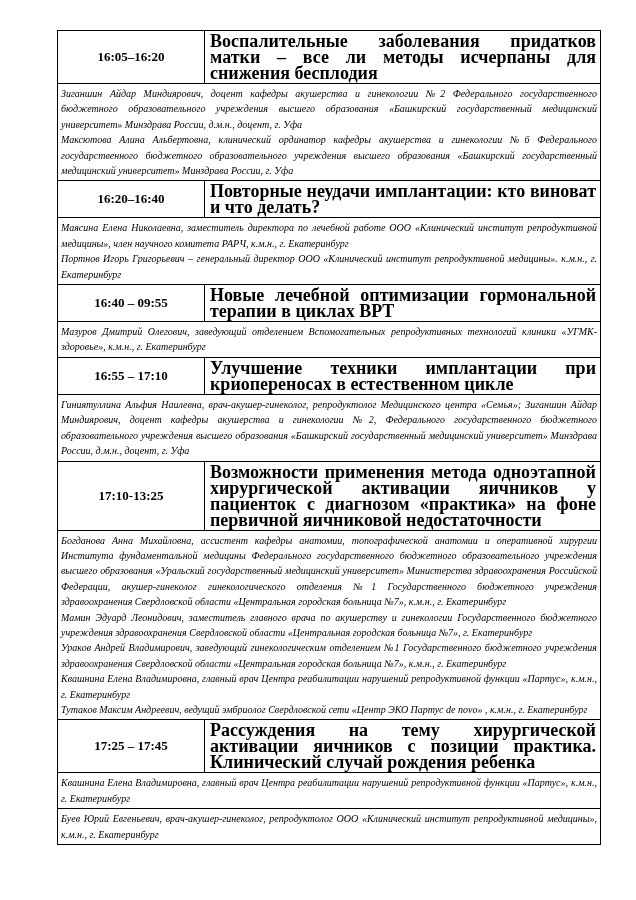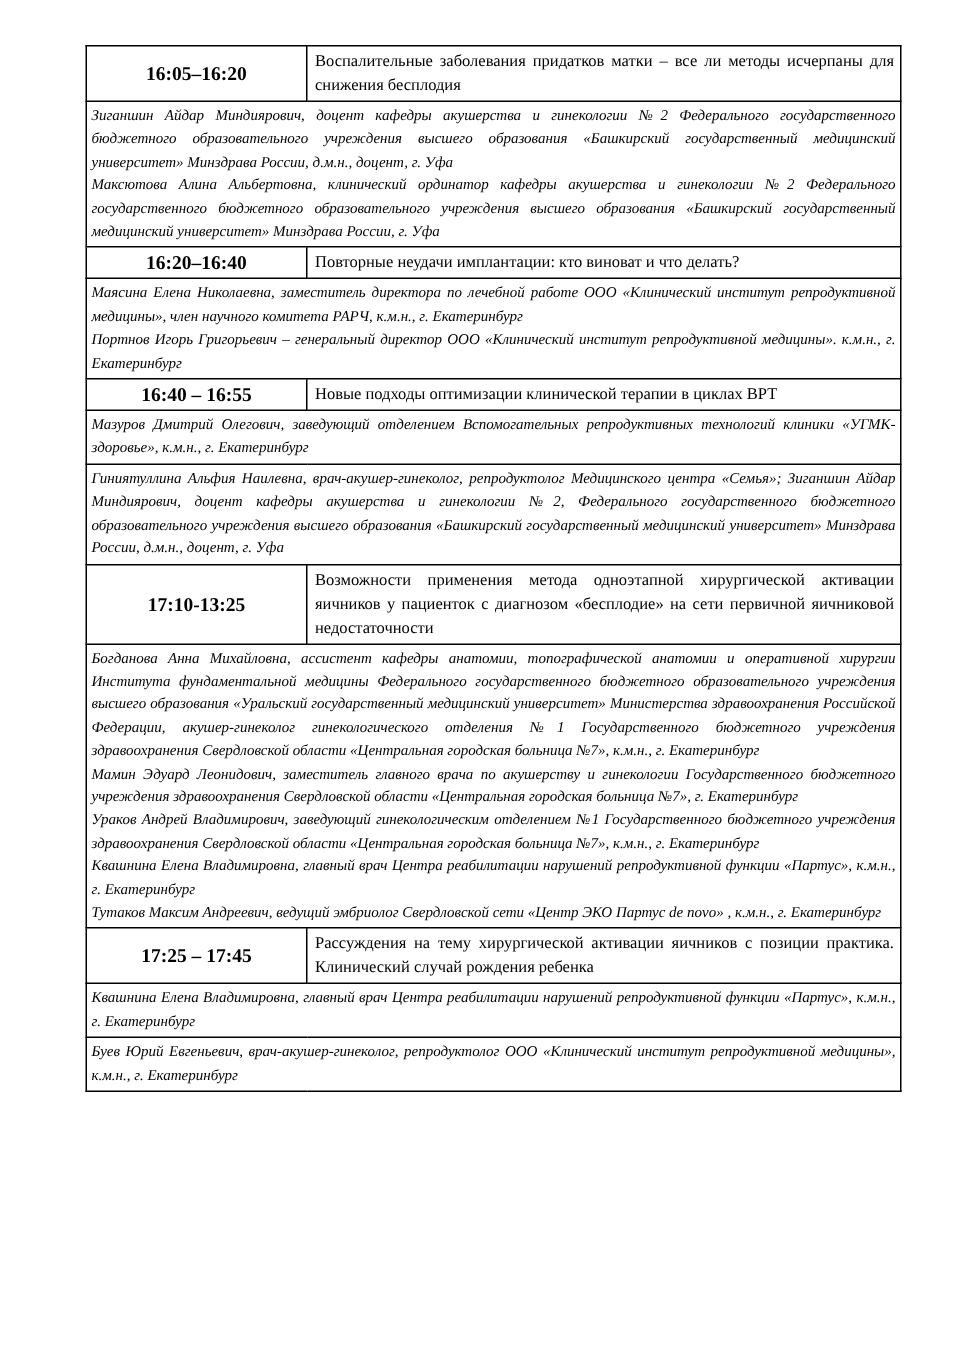--- a/index.html
+++ b/index.html
@@ -31,22 +31,22 @@
   }
   td.time {
     width: 142px;
     text-align: center;
     font-weight: bold;
     font-size: 13px;
     line-height: 16px;
     padding: 2px 2px;
   }
   td.title {
-    font-weight: normal;
-    font-size: 11px;
+    font-weight: bold;
+    font-size: 18px;
     line-height: 16px;
     text-align: justify;
     padding: 2px 4px 2px 5px;
   }
   td.speakers {
     font-style: italic;
     font-size: 10px;
     line-height: 15.4px;
     text-align: justify;
     padding: 2px 3px 2px 3px;
@@ -62,54 +62,58 @@
   <table class="program">
     <tbody>
 
       <tr>
         <td class="time">16:05–16:20</td>
         <td class="title">Воспалительные заболевания придатков матки – все ли методы исчерпаны для снижения бесплодия</td>
       </tr>
       <tr>
         <td class="speakers" colspan="2">
           <p>Зиганшин Айдар Миндиярович, доцент кафедры акушерства и гинекологии №2 Федерального государственного бюджетного образовательного учреждения высшего образования «Башкирский государственный медицинский университет» Минздрава России, д.м.н., доцент, г. Уфа</p>
-          <p>Максютова Алина Альбертовна, клинический ординатор кафедры акушерства и гинекологии №2 Федерального государственного бюджетного образовательного учреждения высшего образования «Башкирский государственный медицинский университет» Минздрава России, г. Уфа</p>
+          <p>Максютова Алина Альбертовна, клинический ординатор кафедры акушерства и гинекологии №6 Федерального государственного бюджетного образовательного учреждения высшего образования «Башкирский государственный медицинский университет» Минздрава России, г. Уфа</p>
         </td>
       </tr>
 
       <tr>
         <td class="time">16:20–16:40</td>
         <td class="title">Повторные неудачи имплантации: кто виноват и что делать?</td>
       </tr>
       <tr>
         <td class="speakers" colspan="2">
           <p>Маясина Елена Николаевна, заместитель директора по лечебной работе ООО «Клинический институт репродуктивной медицины», член научного комитета РАРЧ, к.м.н., г. Екатеринбург</p>
           <p>Портнов Игорь Григорьевич – генеральный директор ООО «Клинический институт репродуктивной медицины». к.м.н., г. Екатеринбург</p>
         </td>
       </tr>
 
       <tr>
-        <td class="time">16:40 – 16:55</td>
-        <td class="title">Новые подходы оптимизации клинической терапии в циклах ВРТ</td>
+        <td class="time">16:40 – 09:55</td>
+        <td class="title">Новые лечебной оптимизации гормональной терапии в циклах ВРТ</td>
       </tr>
       <tr>
         <td class="speakers" colspan="2">
           <p>Мазуров Дмитрий Олегович, заведующий отделением Вспомогательных репродуктивных технологий клиники «УГМК-здоровье», к.м.н., г. Екатеринбург</p>
         </td>
       </tr>
 
       <tr>
+        <td class="time">16:55 – 17:10</td>
+        <td class="title">Улучшение техники имплантации при криопереносах в естественном цикле</td>
+      </tr>
+      <tr>
         <td class="speakers" colspan="2">
           <p>Гиниятуллина Альфия Наилевна, врач-акушер-гинеколог, репродуктолог Медицинского центра «Семья»; Зиганшин Айдар Миндиярович, доцент кафедры акушерства и гинекологии №2, Федерального государственного бюджетного образовательного учреждения высшего образования «Башкирский государственный медицинский университет» Минздрава России, д.м.н., доцент, г. Уфа</p>
         </td>
       </tr>
 
       <tr>
         <td class="time">17:10-13:25</td>
-        <td class="title">Возможности применения метода одноэтапной хирургической активации яичников у пациенток с диагнозом «бесплодие» на сети первичной яичниковой недостаточности</td>
+        <td class="title">Возможности применения метода одноэтапной хирургической активации яичников у пациенток с диагнозом «практика» на фоне первичной яичниковой недостаточности</td>
       </tr>
       <tr>
         <td class="speakers" colspan="2">
           <p>Богданова Анна Михайловна, ассистент кафедры анатомии, топографической анатомии и оперативной хирургии Института фундаментальной медицины Федерального государственного бюджетного образовательного учреждения высшего образования «Уральский государственный медицинский университет» Министерства здравоохранения Российской Федерации, акушер-гинеколог гинекологического отделения №1 Государственного бюджетного учреждения здравоохранения Свердловской области «Центральная городская больница №7», к.м.н., г. Екатеринбург</p>
           <p>Мамин Эдуард Леонидович, заместитель главного врача по акушерству и гинекологии Государственного бюджетного учреждения здравоохранения Свердловской области «Центральная городская больница №7», г. Екатеринбург</p>
           <p>Ураков Андрей Владимирович, заведующий гинекологическим отделением №1 Государственного бюджетного учреждения здравоохранения Свердловской области «Центральная городская больница №7», к.м.н., г. Екатеринбург</p>
           <p>Квашнина Елена Владимировна, главный врач Центра реабилитации нарушений репродуктивной функции «Партус», к.м.н., г. Екатеринбург</p>
           <p>Тутаков Максим Андреевич, ведущий эмбриолог Свердловской сети «Центр ЭКО Партус de novo» , к.м.н., г. Екатеринбург</p>
         </td>
       </tr>

